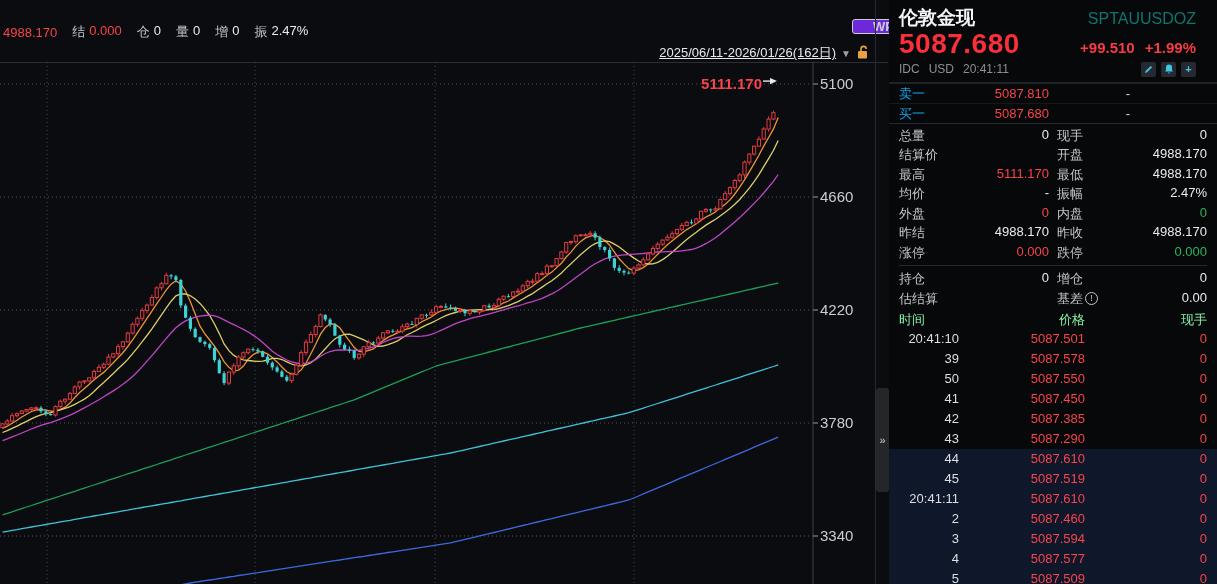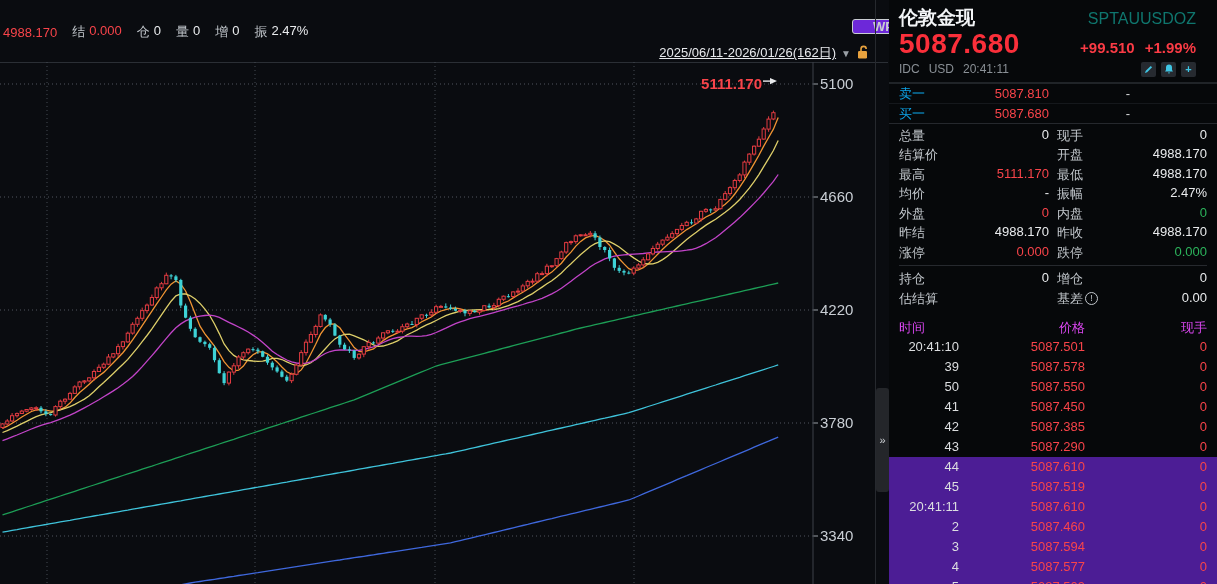--- a/index.html
+++ b/index.html
@@ -60,27 +60,27 @@
   .st-row{display:flex;height:19.5px;align-items:center;font-size:13px;}
   .st-col{display:flex;width:50%;}
   .st-col + .st-col{margin-left:8px;}
   .st-lb{width:64px;color:#c2c7cc;white-space:nowrap;display:flex;align-items:center;}
   .st-vl{flex:1;text-align:right;}
   .st-vl.w{color:#e9ebed;} .st-vl.r{color:#f8444a;} .st-vl.g{color:#2cb45c;}
   .info-dot{display:inline-block;width:11px;height:11px;border:1px solid #c2c7cc;border-radius:50%;
             color:#c2c7cc;font-size:9px;line-height:11px;text-align:center;margin-left:2px;}
   .st-sep{border-top:1px solid #26292e;margin:2px 0;}
   .tape-head{display:flex;padding:0 10px;height:18px;align-items:center;font-size:13px;
-             color:#d946ef;margin-top:10px;}
+             color:#86efac;margin-top:2px;}
   .tc1{width:60px;text-align:right;} .tc1.hleft{text-align:left;}
   .tc2{flex:1;text-align:right;}
   .tc3{width:122px;text-align:right;}
   .tape-rows{flex:1;overflow:hidden;}
   .tape-row{display:flex;height:20px;line-height:20px;padding:0 10px;font-size:13px;}
-  .tape-row.hl{background:#4c1d95;}
+  .tape-row.hl{background:#0f172a;}
   .tr-t{color:#dcdee0;} .tr-p,.tr-v{color:#f8444a;}
 </style>
 </head>
 <body>
 
 <div class="app">
 
   <div class="info-bar">
     <span class="px">4988.170</span>
     <span id="info-pairs" style="display:flex;gap:15px;">

